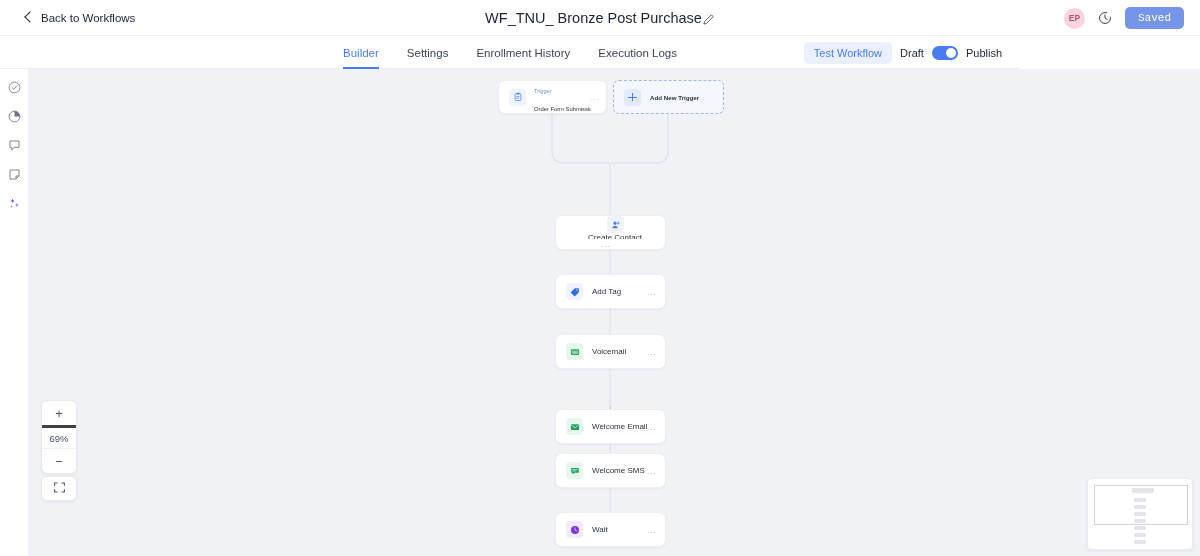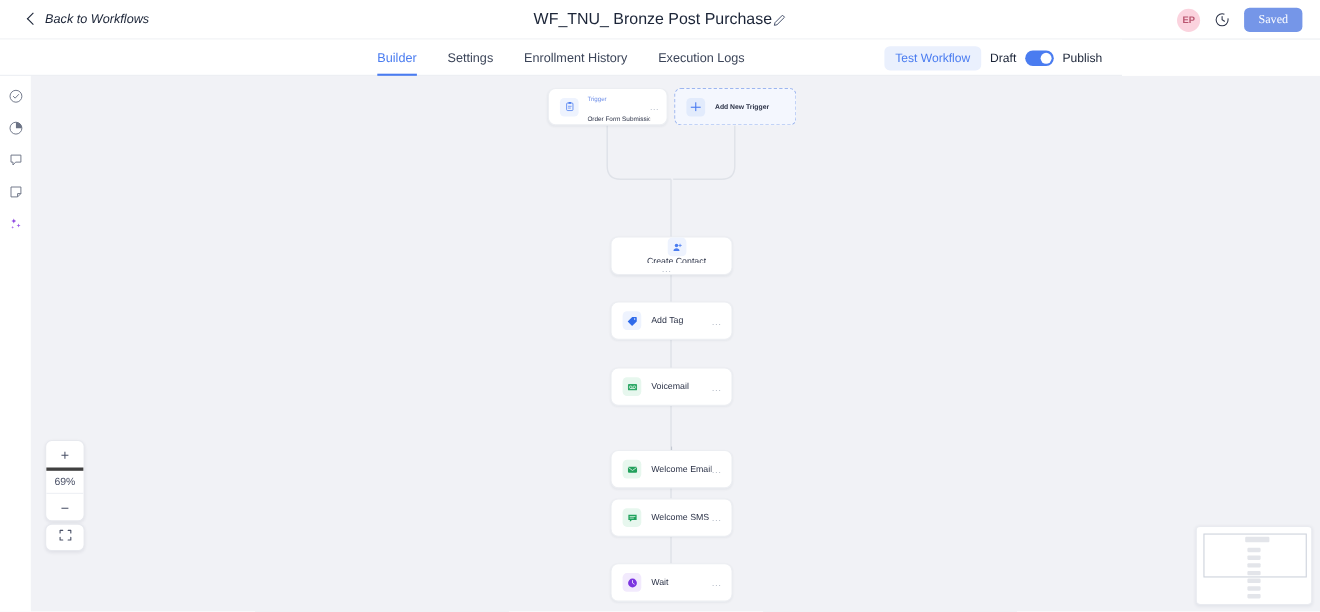--- a/index.html
+++ b/index.html
@@ -12,21 +12,21 @@
   .app { position: relative; width: 1200px; height: 556px; background:#fff; }
 
   
   .topbar {
     position: absolute; top: 0; left: 0; width: 1200px; height: 36px;
     background: #fff; border-bottom: 1px solid #eceef2;
     display: flex; align-items: center;
   }
   .back-btn {
     display: flex; align-items: center; gap: 8px;
-    margin-left: 24px; cursor: pointer; user-select: none; font-style: italic;
+    margin-left: 24px; cursor: pointer; user-select: none;
   }
   .back-chevron { width: 9px; height: 9px; position: relative; }
   .back-chevron::before {
     content: ""; position: absolute; top: 0px; left: 2px;
     width: 7px; height: 7px;
     border-left: 1.8px solid #1b2437; border-bottom: 1.8px solid #1b2437;
     transform: rotate(45deg);
   }
   .back-label { font-size: 11.5px; color: #1b2437; }
 
@@ -46,21 +46,21 @@
     width: 21px; height: 21px; border-radius: 50%;
     background: #fbd3de; color: #b9556f;
     font-size: 8.5px; font-weight: 700;
     display: flex; align-items: center; justify-content: center;
     cursor: pointer;
   }
   .history-icon { width: 16px; height: 16px; cursor: pointer; }
   .saved-btn {
     background: #7596e8; color: #fff; border: none; border-radius: 5px;
     font-size: 11px; padding: 5px 13px; cursor: pointer;
-    font-family: Liberation Serif, serif;
+    font-family: Liberation Mono, monospace;
   }
 
   
   .tabbar {
     position: absolute; top: 36px; left: 0; width: 1020px; height: 33px;
     background: #fff; border-bottom: 1px solid #eceef2;
   }
   .tabs {
     position: absolute; left: 0; right: 0; height: 33px;
     display: flex; align-items: center; justify-content: center; gap: 28px;

